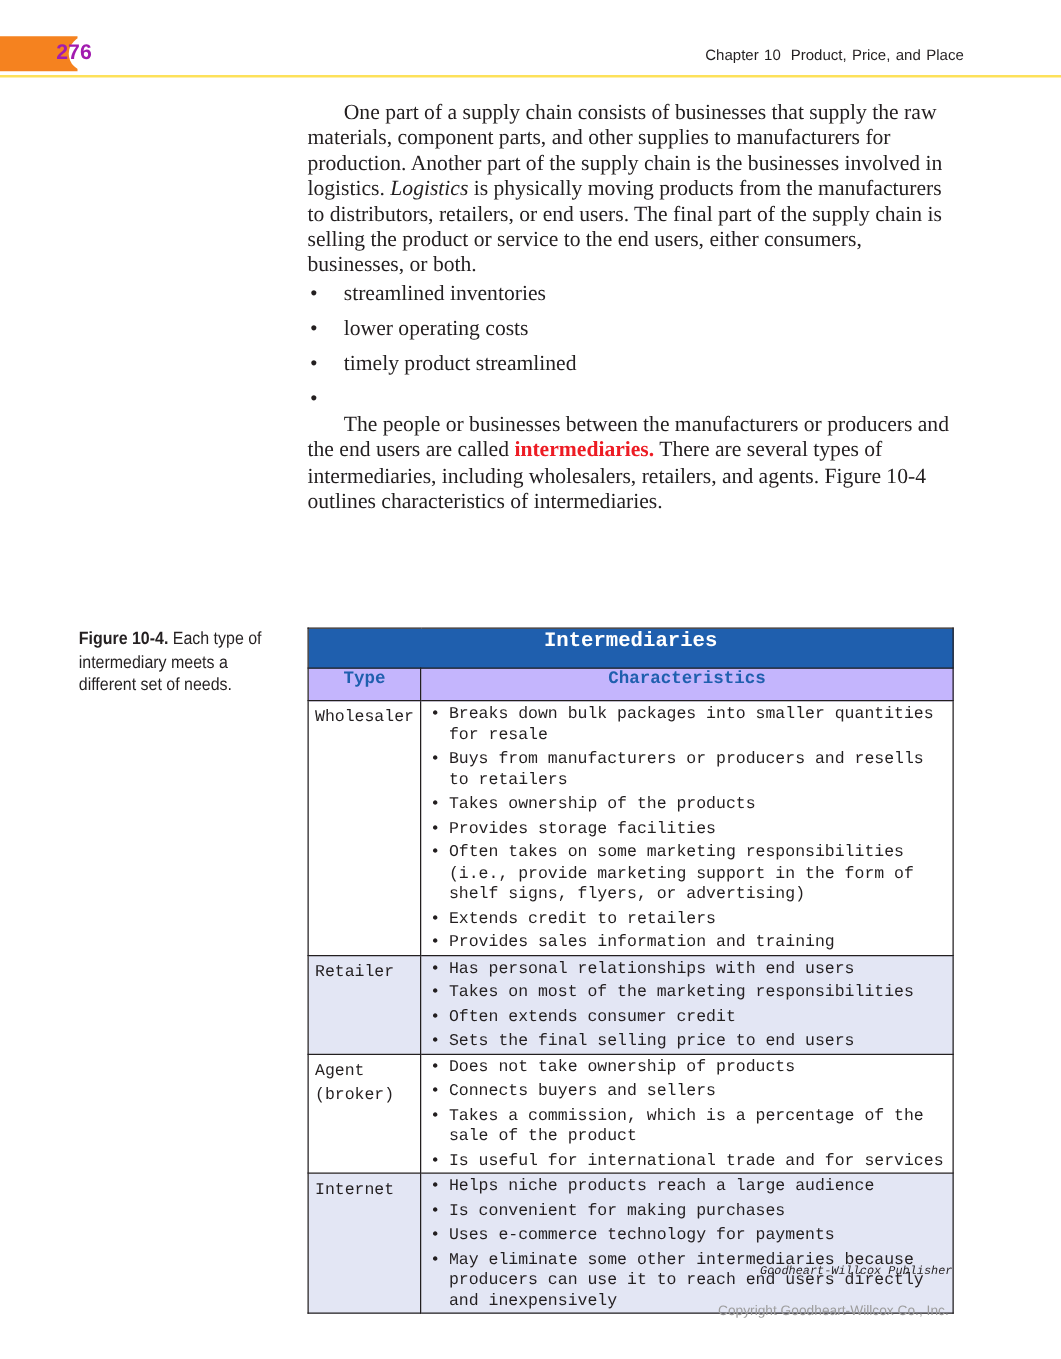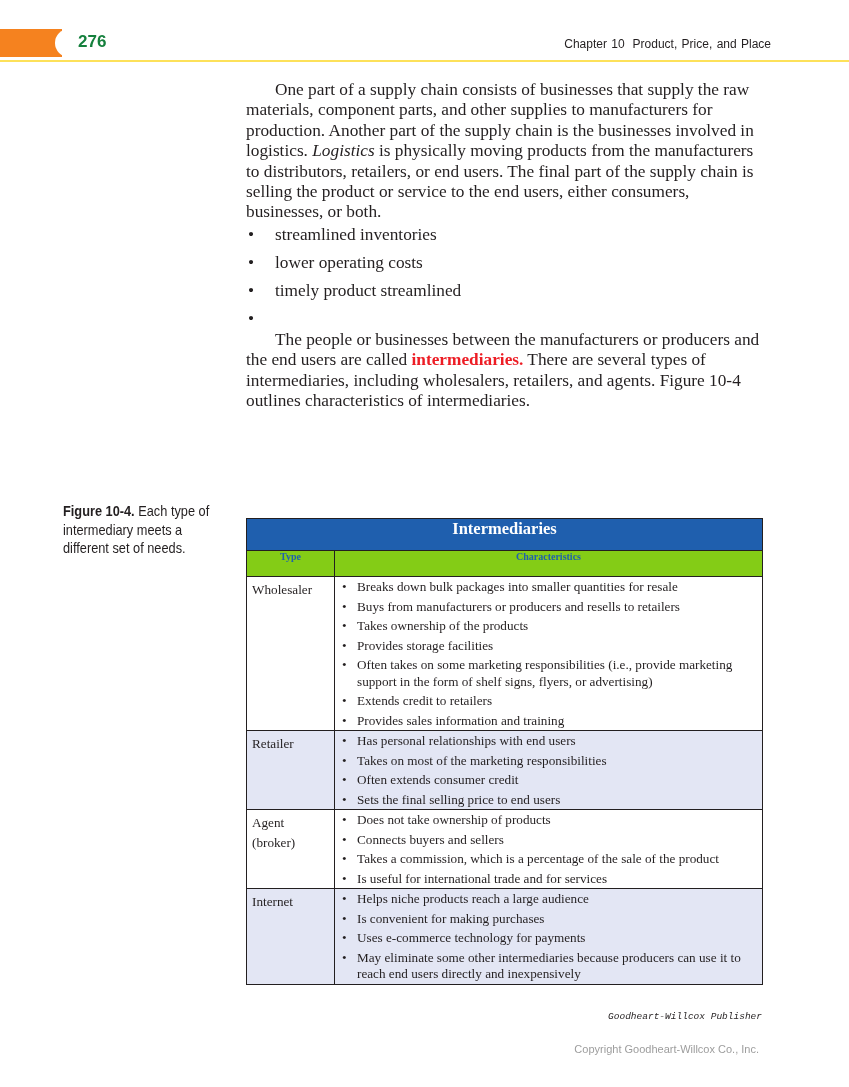--- a/index.html
+++ b/index.html
@@ -1,40 +1,40 @@
 <!DOCTYPE html>
 <html><head>
 <meta charset="utf-8">
 <style>
   * { box-sizing: border-box; margin: 0; padding: 0; }
   html, body { width: 849px; height: 1087px; background: #ffffff; overflow: hidden; }
   body { position: relative; font-family: "Liberation Serif", serif; color: #231f20; }
 
   .header-bar { position: absolute; left: 0; top: 29px; width: 62px; height: 28px; background: #f5821f; }
   .page-num-tab { position: absolute; left: 55px; top: 29px; width: 40px; height: 28px; background: #fff; border-radius: 14px 0 0 14px; }
-  .page-num { position: absolute; left: 78px; top: 32px; font-family: "Liberation Sans", sans-serif; font-weight: bold; font-size: 17px; color: #15803d; }
+  .page-num { position: absolute; left: 45px; top: 32px; font-family: "Liberation Sans", sans-serif; font-weight: bold; font-size: 17px; color: #a21caf; }
   .running-head { position: absolute; right: 78px; top: 37px; font-family: "Liberation Sans", sans-serif; font-size: 12px; color: #231f20; word-spacing: 1px; }
   .running-head .gap { display: inline-block; width: 8px; }
   .header-rule { position: absolute; left: 0; top: 60px; width: 849px; height: 2px; background: #fde15a; }
 
   .body-text { position: absolute; left: 246px; top: 80px; width: 520px; font-size: 17.3px; line-height: 20.4px; }
   .body-text p { text-indent: 29px; }
   .body-text .kw { color: #ed1c24; font-weight: bold; }
   .body-text ul { list-style: none; margin: 2px 0 0 0; }
   .body-text li { position: relative; padding-left: 29px; height: 28px; line-height: 20px; }
   .body-text li .bullet { position: absolute; left: 2px; top: 0; }
   .body-text ul li:last-child { height: 21px; }
 
   .caption { position: absolute; left: 63px; top: 502px; width: 150px; font-family: "Liberation Sans", sans-serif; font-size: 14.2px; line-height: 18.5px; color: #231f20; transform: scaleX(0.9); transform-origin: left top; width: 166px; }
   .caption b { font-weight: bold; }
 
-  table.fig { position: absolute; left: 246px; top: 518px; width: 517px; border-collapse: collapse; font-family: Liberation Serif, serif; font-size: 13.2px; color: #231f20; }
+  table.fig { position: absolute; left: 246px; top: 502px; width: 517px; border-collapse: collapse; font-family: Liberation Mono, monospace; font-size: 13.2px; color: #231f20; }
   table.fig td, table.fig th { border: 1px solid #231f20; vertical-align: top; }
   .title-row th { background: #1f5fae; color: #fff; font-size: 16.5px; font-weight: bold; height: 32px; text-align: center; vertical-align: middle; border-color: #231f20; }
-  .head-row th { background: #84cc16; color: #1f5fae; font-size: 10px; font-weight: bold; height: 26px; text-align: center; vertical-align: middle; }
+  .head-row th { background: #c4b5fd; color: #1f5fae; font-size: 14px; font-weight: bold; height: 26px; text-align: center; vertical-align: middle; }
   td.type { width: 88px; padding: 3px 5px; line-height: 19.5px; }
   td.chars { padding: 2px 4px 1px 7px; }
   td.chars ul { list-style: none; }
   td.chars li { position: relative; padding-left: 15px; line-height: 16.5px; margin: 0 0 3px 0; }
   td.chars li:last-child { margin-bottom: 0; }
   td.chars li .bullet { position: absolute; left: 0; top: 0; }
   tr.shaded td { background: #e3e6f4; }
 
   .credit { position: absolute; right: 87px; top: 1011px; font-family: Liberation Mono, monospace; font-style: italic; font-size: 9.5px; color: #231f20; }
   .copyright { position: absolute; right: 90px; top: 1043px; font-family: "Liberation Sans", sans-serif; font-size: 11px; color: #9d9d9d; margin-left: 12px; }

